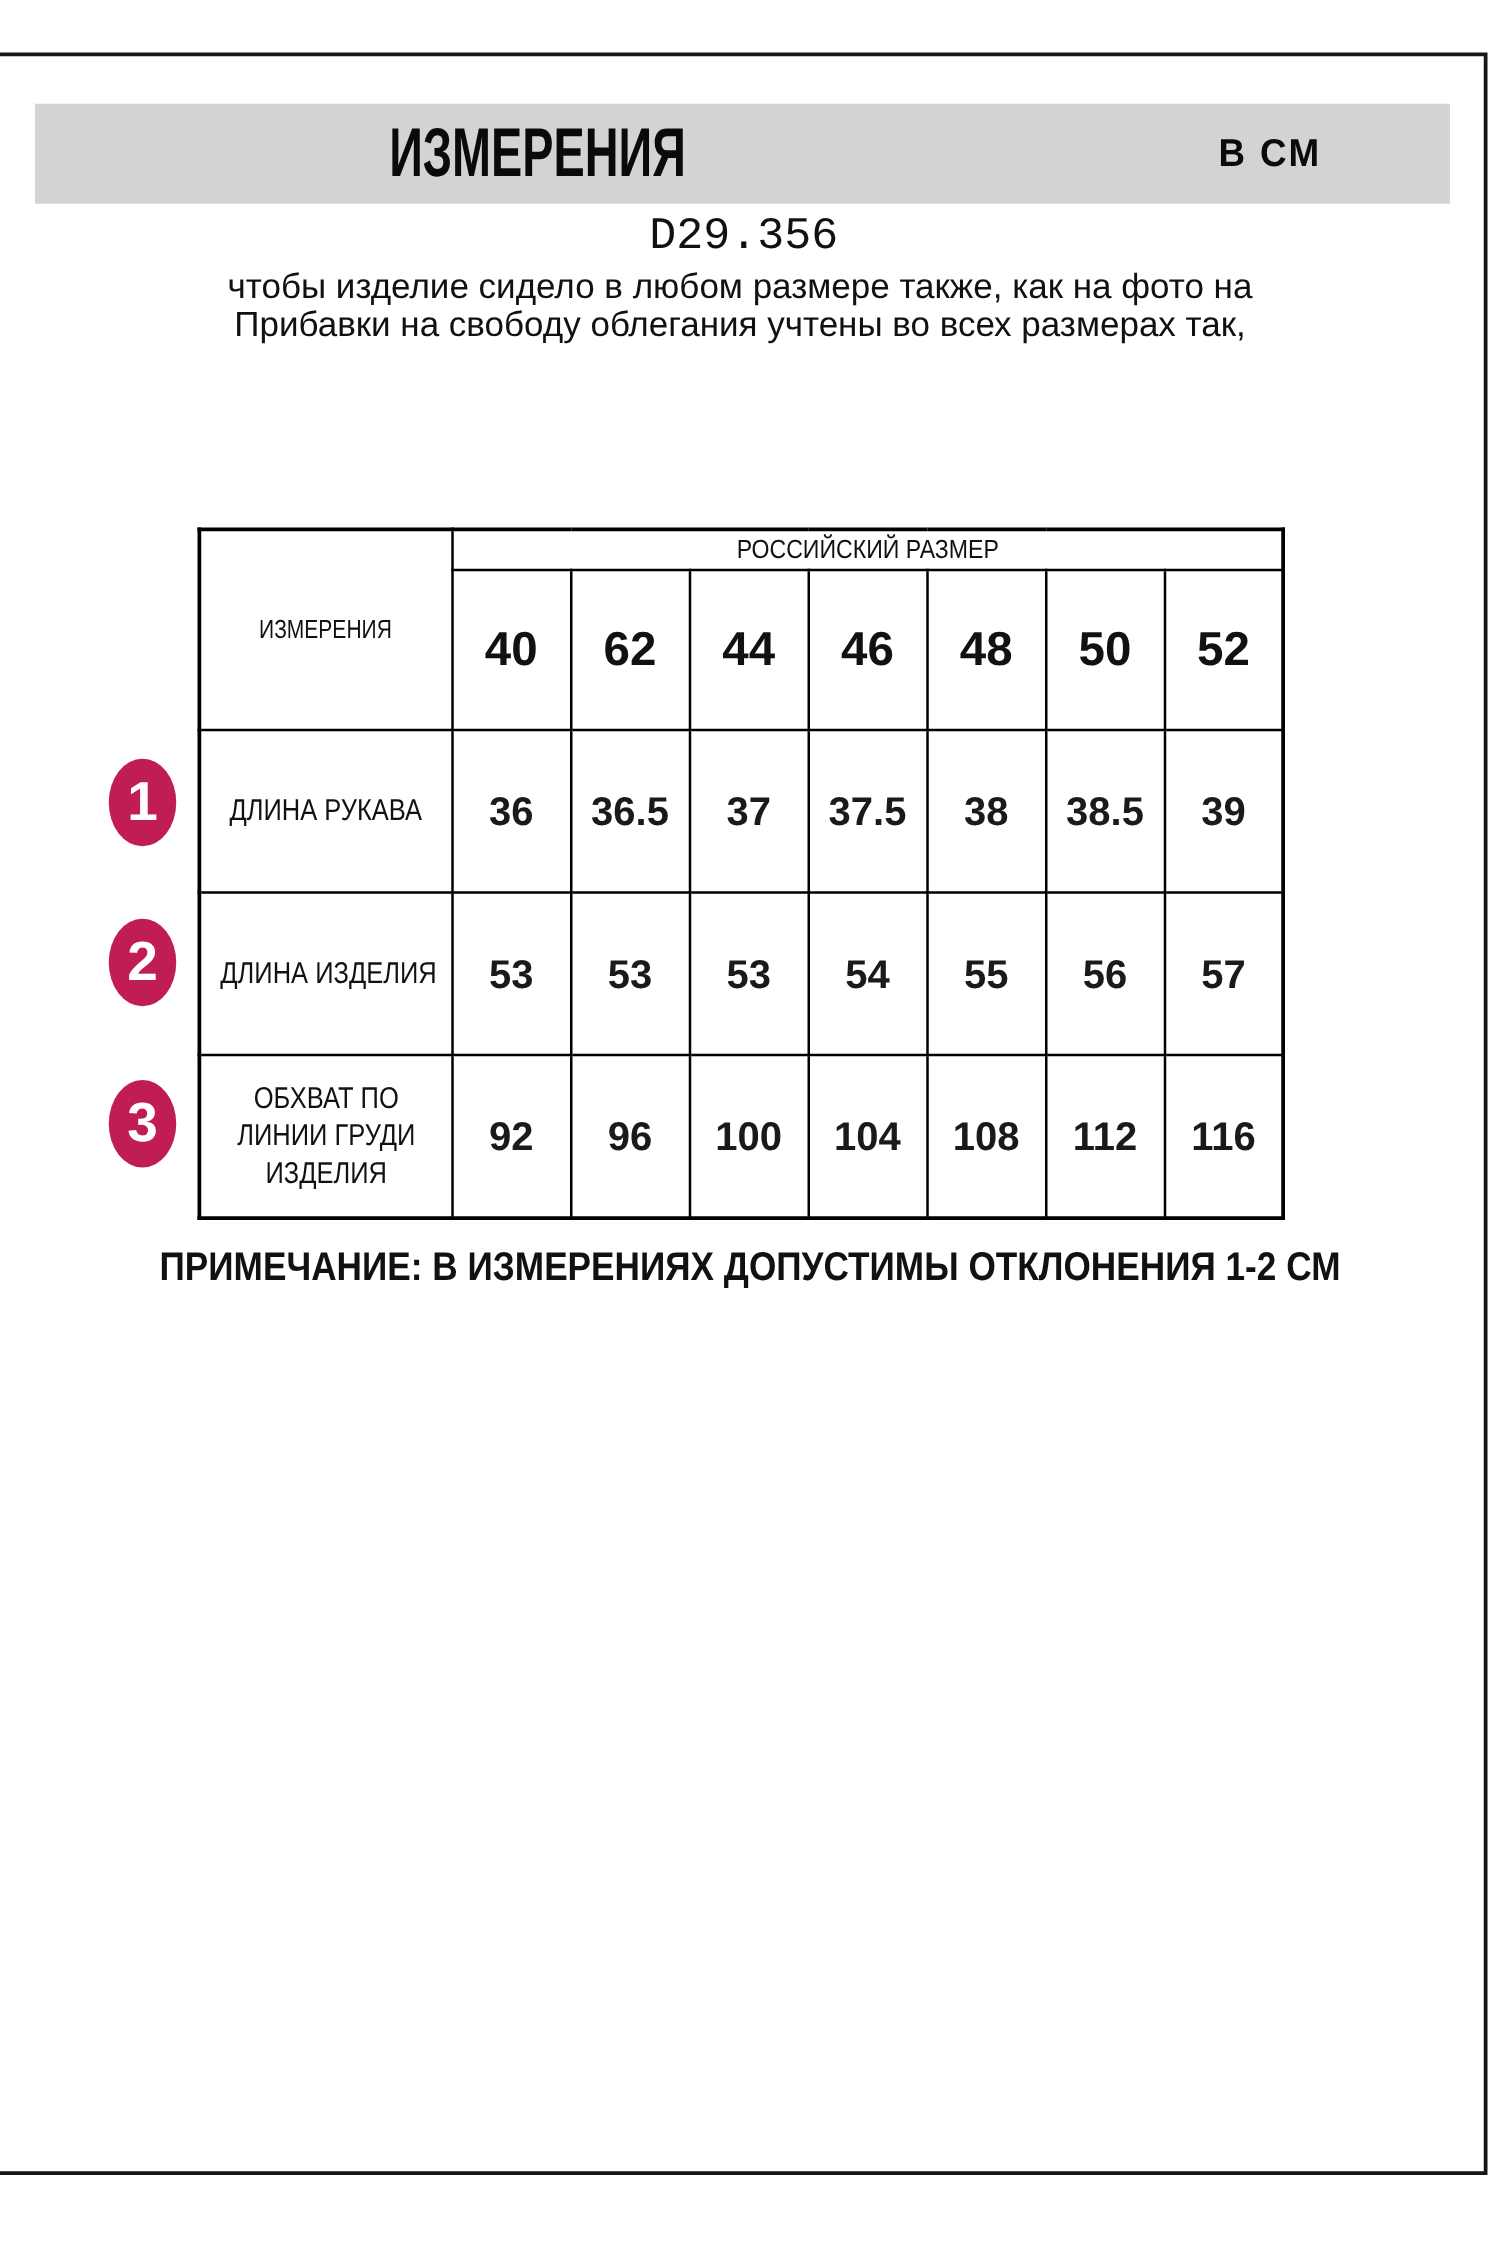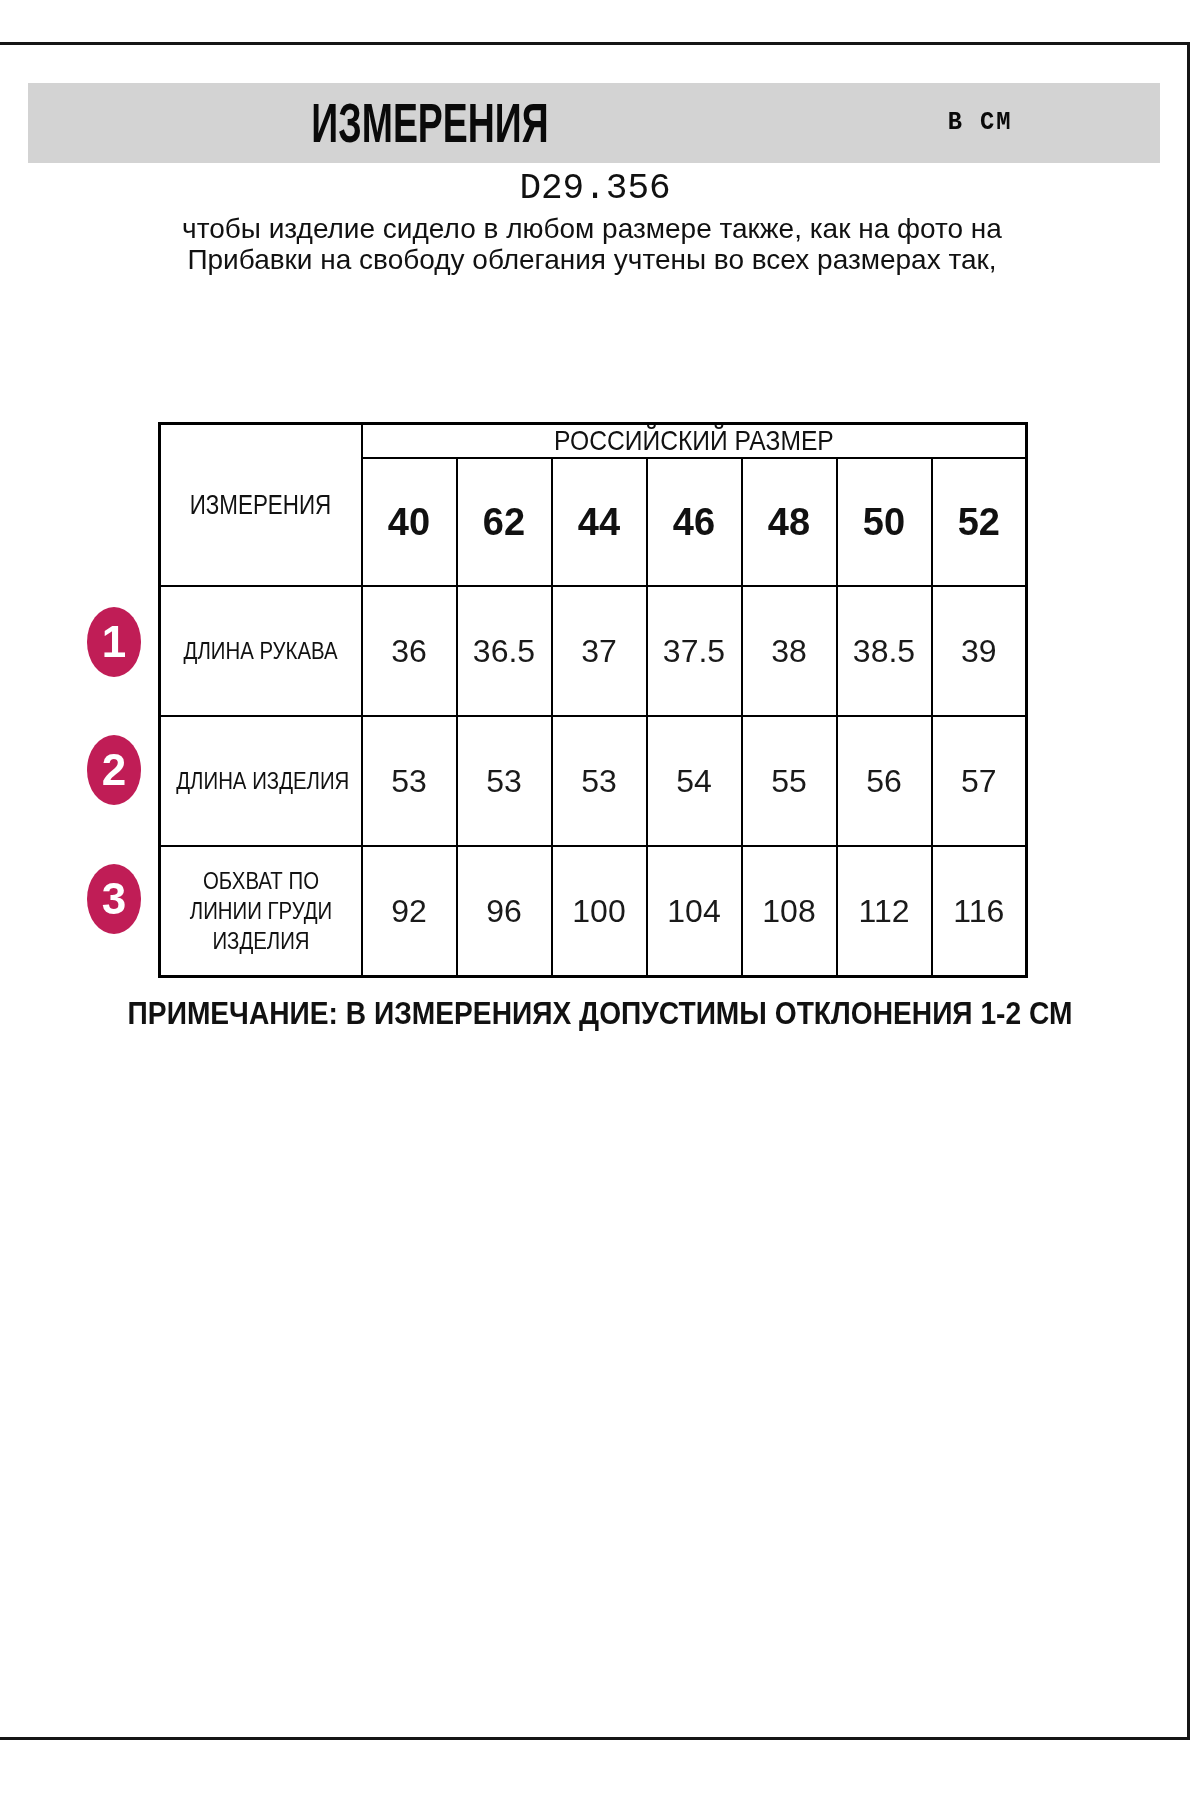--- a/index.html
+++ b/index.html
@@ -17,54 +17,54 @@
     background:#d3d3d3;
   }
   .tword {
     position:absolute; top:0; height:80px; line-height:80px;
     transform:translateX(-50%); white-space:nowrap; color:#0a0a0a;
   }
   .tw1 { left:402px; font-size:52px; font-weight:700; }
   .tw1 .sx { display:inline-block; transform:scale(0.72,1.06); }
   .tw2 { left:737px; font-size:52px; font-weight:700; }
   .tw2 .sx { display:inline-block; transform:scale(0.80,1.06); -webkit-text-stroke:1.5px #0a0a0a; }
-  .tw3 { left:952px; font-size:25px; font-weight:700;font-family:Liberation Mono, monospace; }
+  .tw3 { left:988px; font-size:31px; font-weight:700; }
   .tw3 .sx { display:inline-block; transform:scaleX(0.95); letter-spacing:2px; }
 
   .code {
     position:absolute; left:595px; top:168px; transform:translateX(-50%);
     font-size:36px; font-weight:400; white-space:nowrap;font-family:Liberation Mono, monospace;
   }
   .desc {
     position:absolute; left:592px; top:213px; transform:translateX(-50%);
     width:1000px; text-align:center; font-size:28px; line-height:31px;
   }
 
   .size-table {
     position:absolute; left:158px; top:422px;
     border-collapse:collapse; table-layout:fixed; width:867px;
     border:3px solid #000;
   }
   .size-table td {
     border:2px solid #000; text-align:center; vertical-align:middle; padding:0;
     overflow:hidden;
   }
-  tr.gh td { height:30px; font-size:28px;margin-left:23px; }
+  tr.gh td { height:30px; font-size:21px;margin-left:23px; }
   tr.gh .sx { display:inline-block; transform:scaleX(0.88); white-space:nowrap; }
   tr.sizes td { height:126px; font-size:38px; font-weight:700; }
   tr.data td { height:128px; }
   td.corner { font-size:24px; }
   td.corner .sx { display:inline-block; transform:scaleX(0.80); white-space:nowrap; }
   td.rowlabel { font-size:24px; }
   td.rowlabel .sx { display:inline-block; transform:scaleX(0.85); white-space:nowrap; }
   td.rowlabel .sxwrap {
     display:inline-block; transform:scaleX(0.85); width:180px;
     white-space:normal; line-height:1.25; text-align:center;
   }
-  td.val { font-size:32px; font-weight:400; color:#1a1a1a; }
+  td.val { font-size:32px; font-weight:700; color:#1a1a1a; }
 
   .marker {
     position:absolute; left:87px; width:54px; height:70px;
     background:#c01d56; border-radius:50%;
     color:#fff; font-size:44px; font-weight:700;
     display:flex; align-items:center; justify-content:center;
   }
   .m1 { top:607px; } .m2 { top:735px; } .m3 { top:864px; }
 
   .note {

